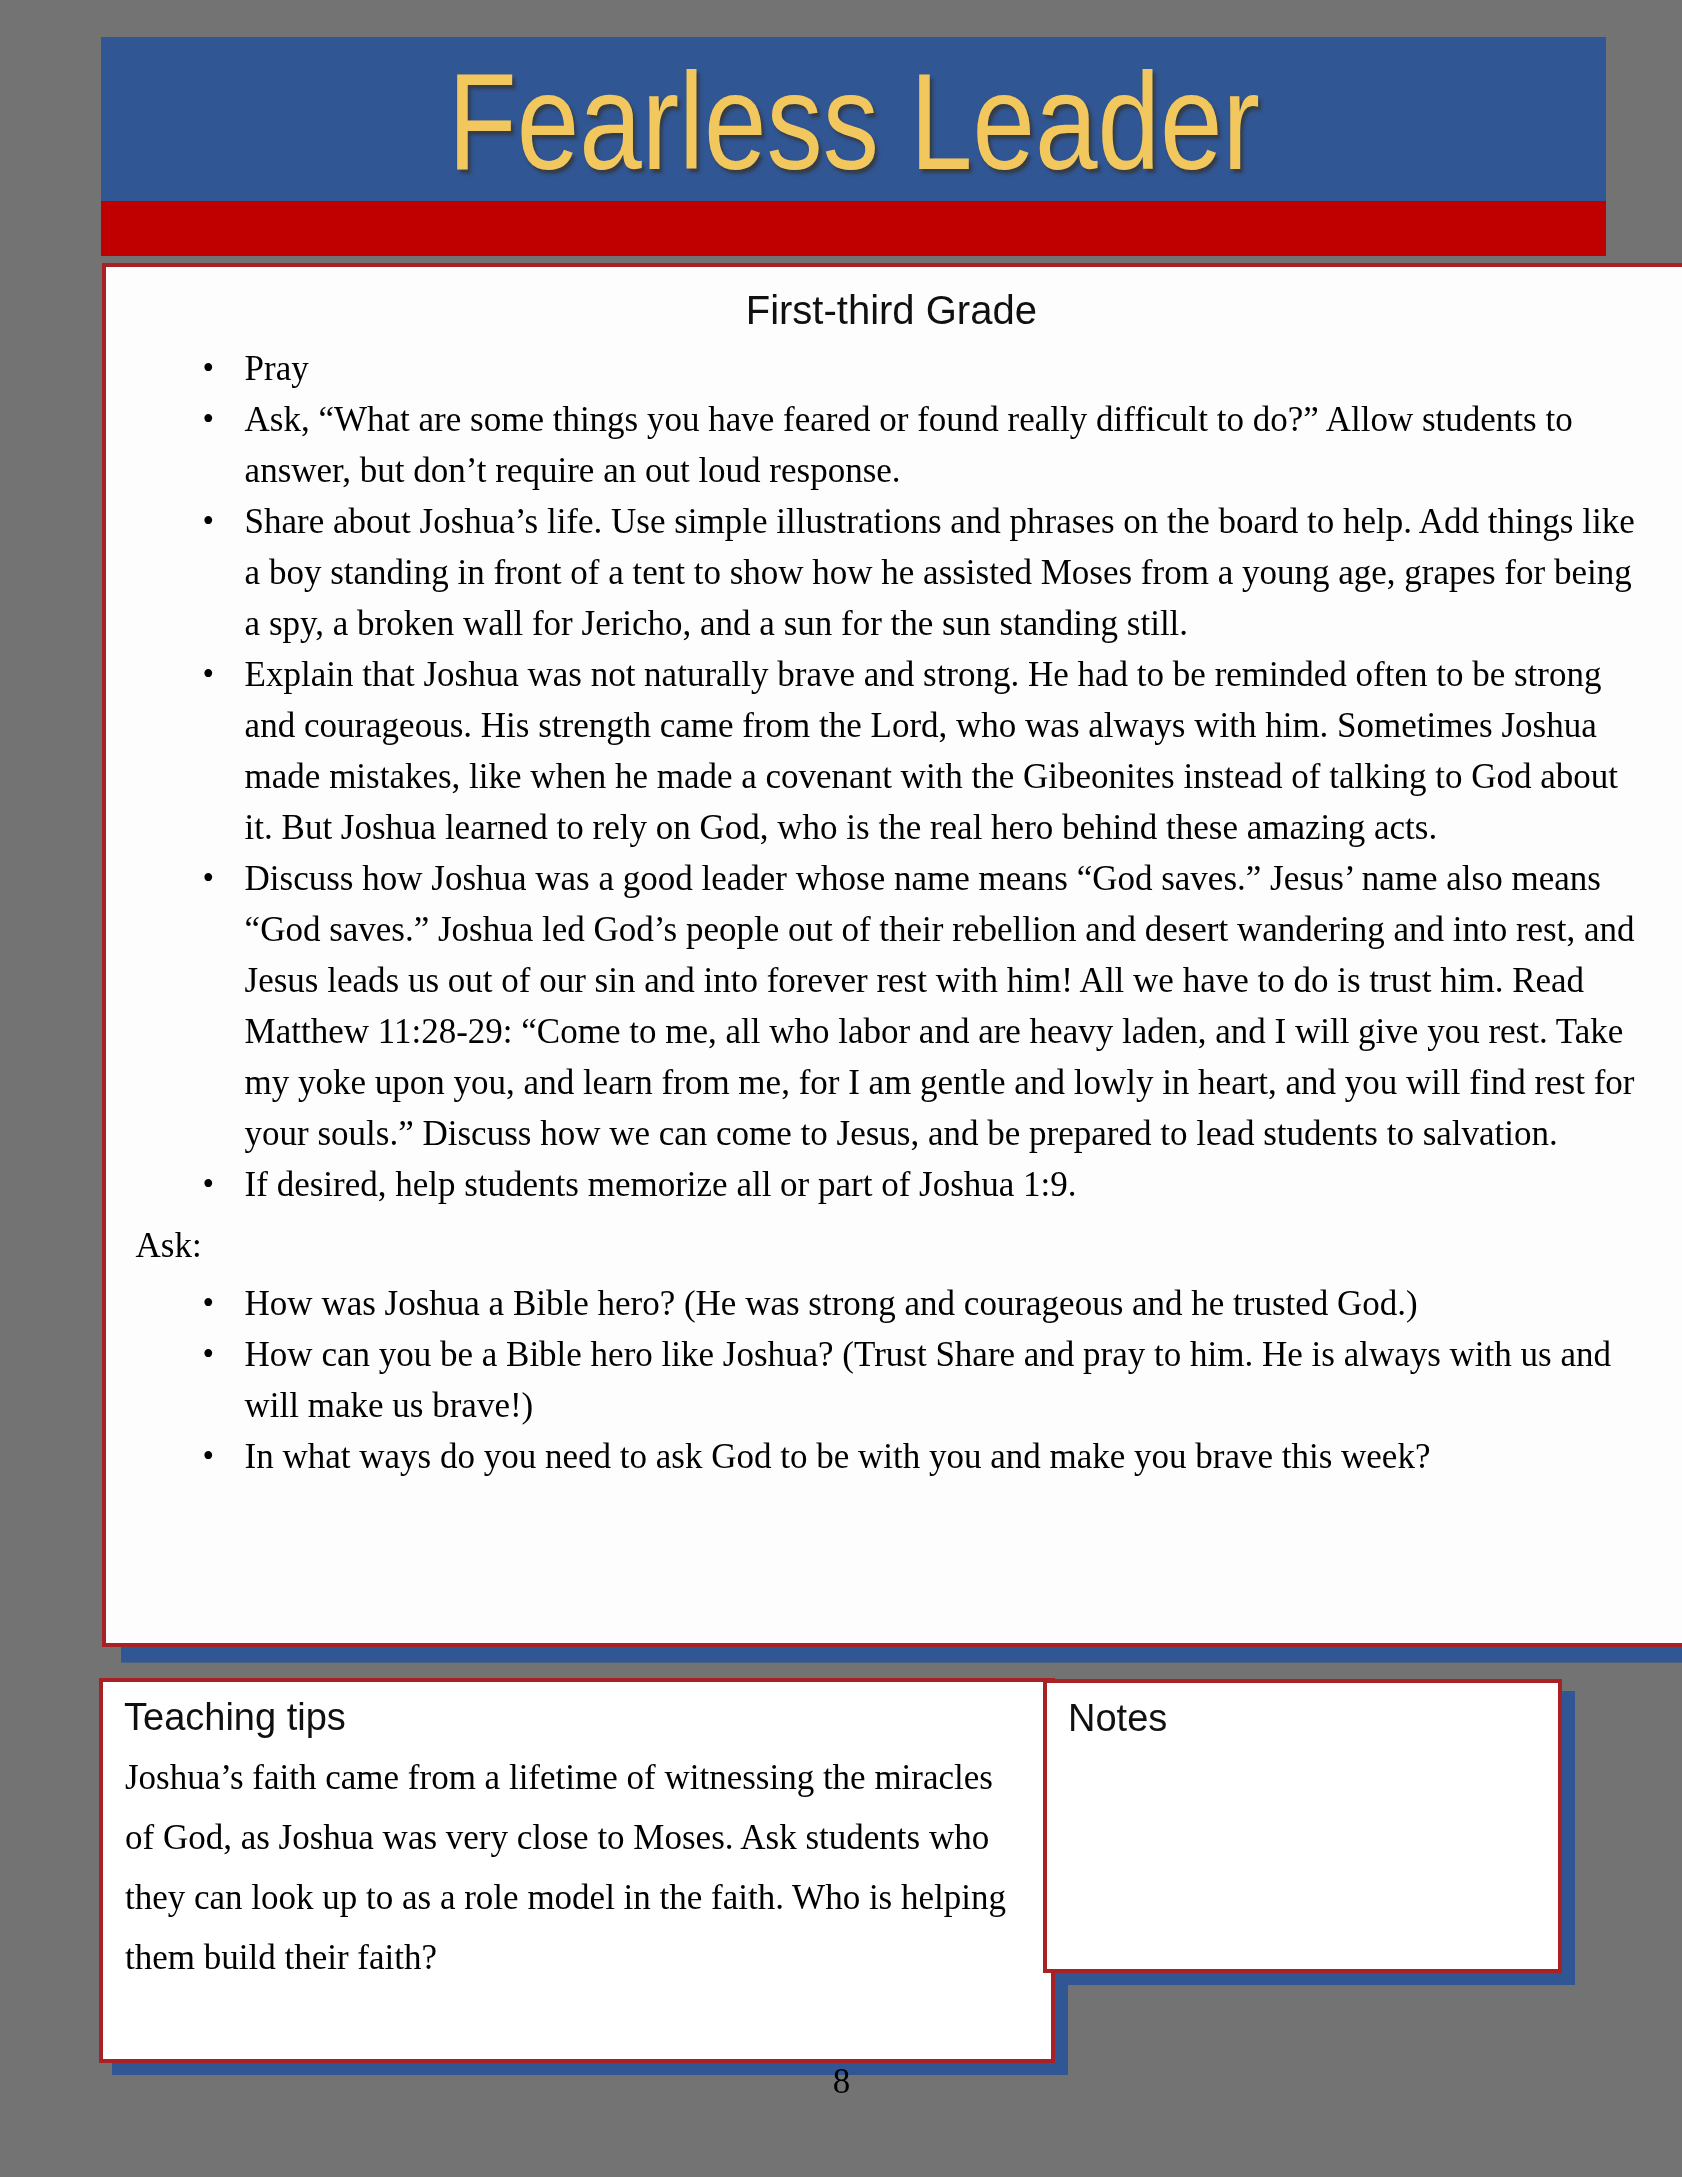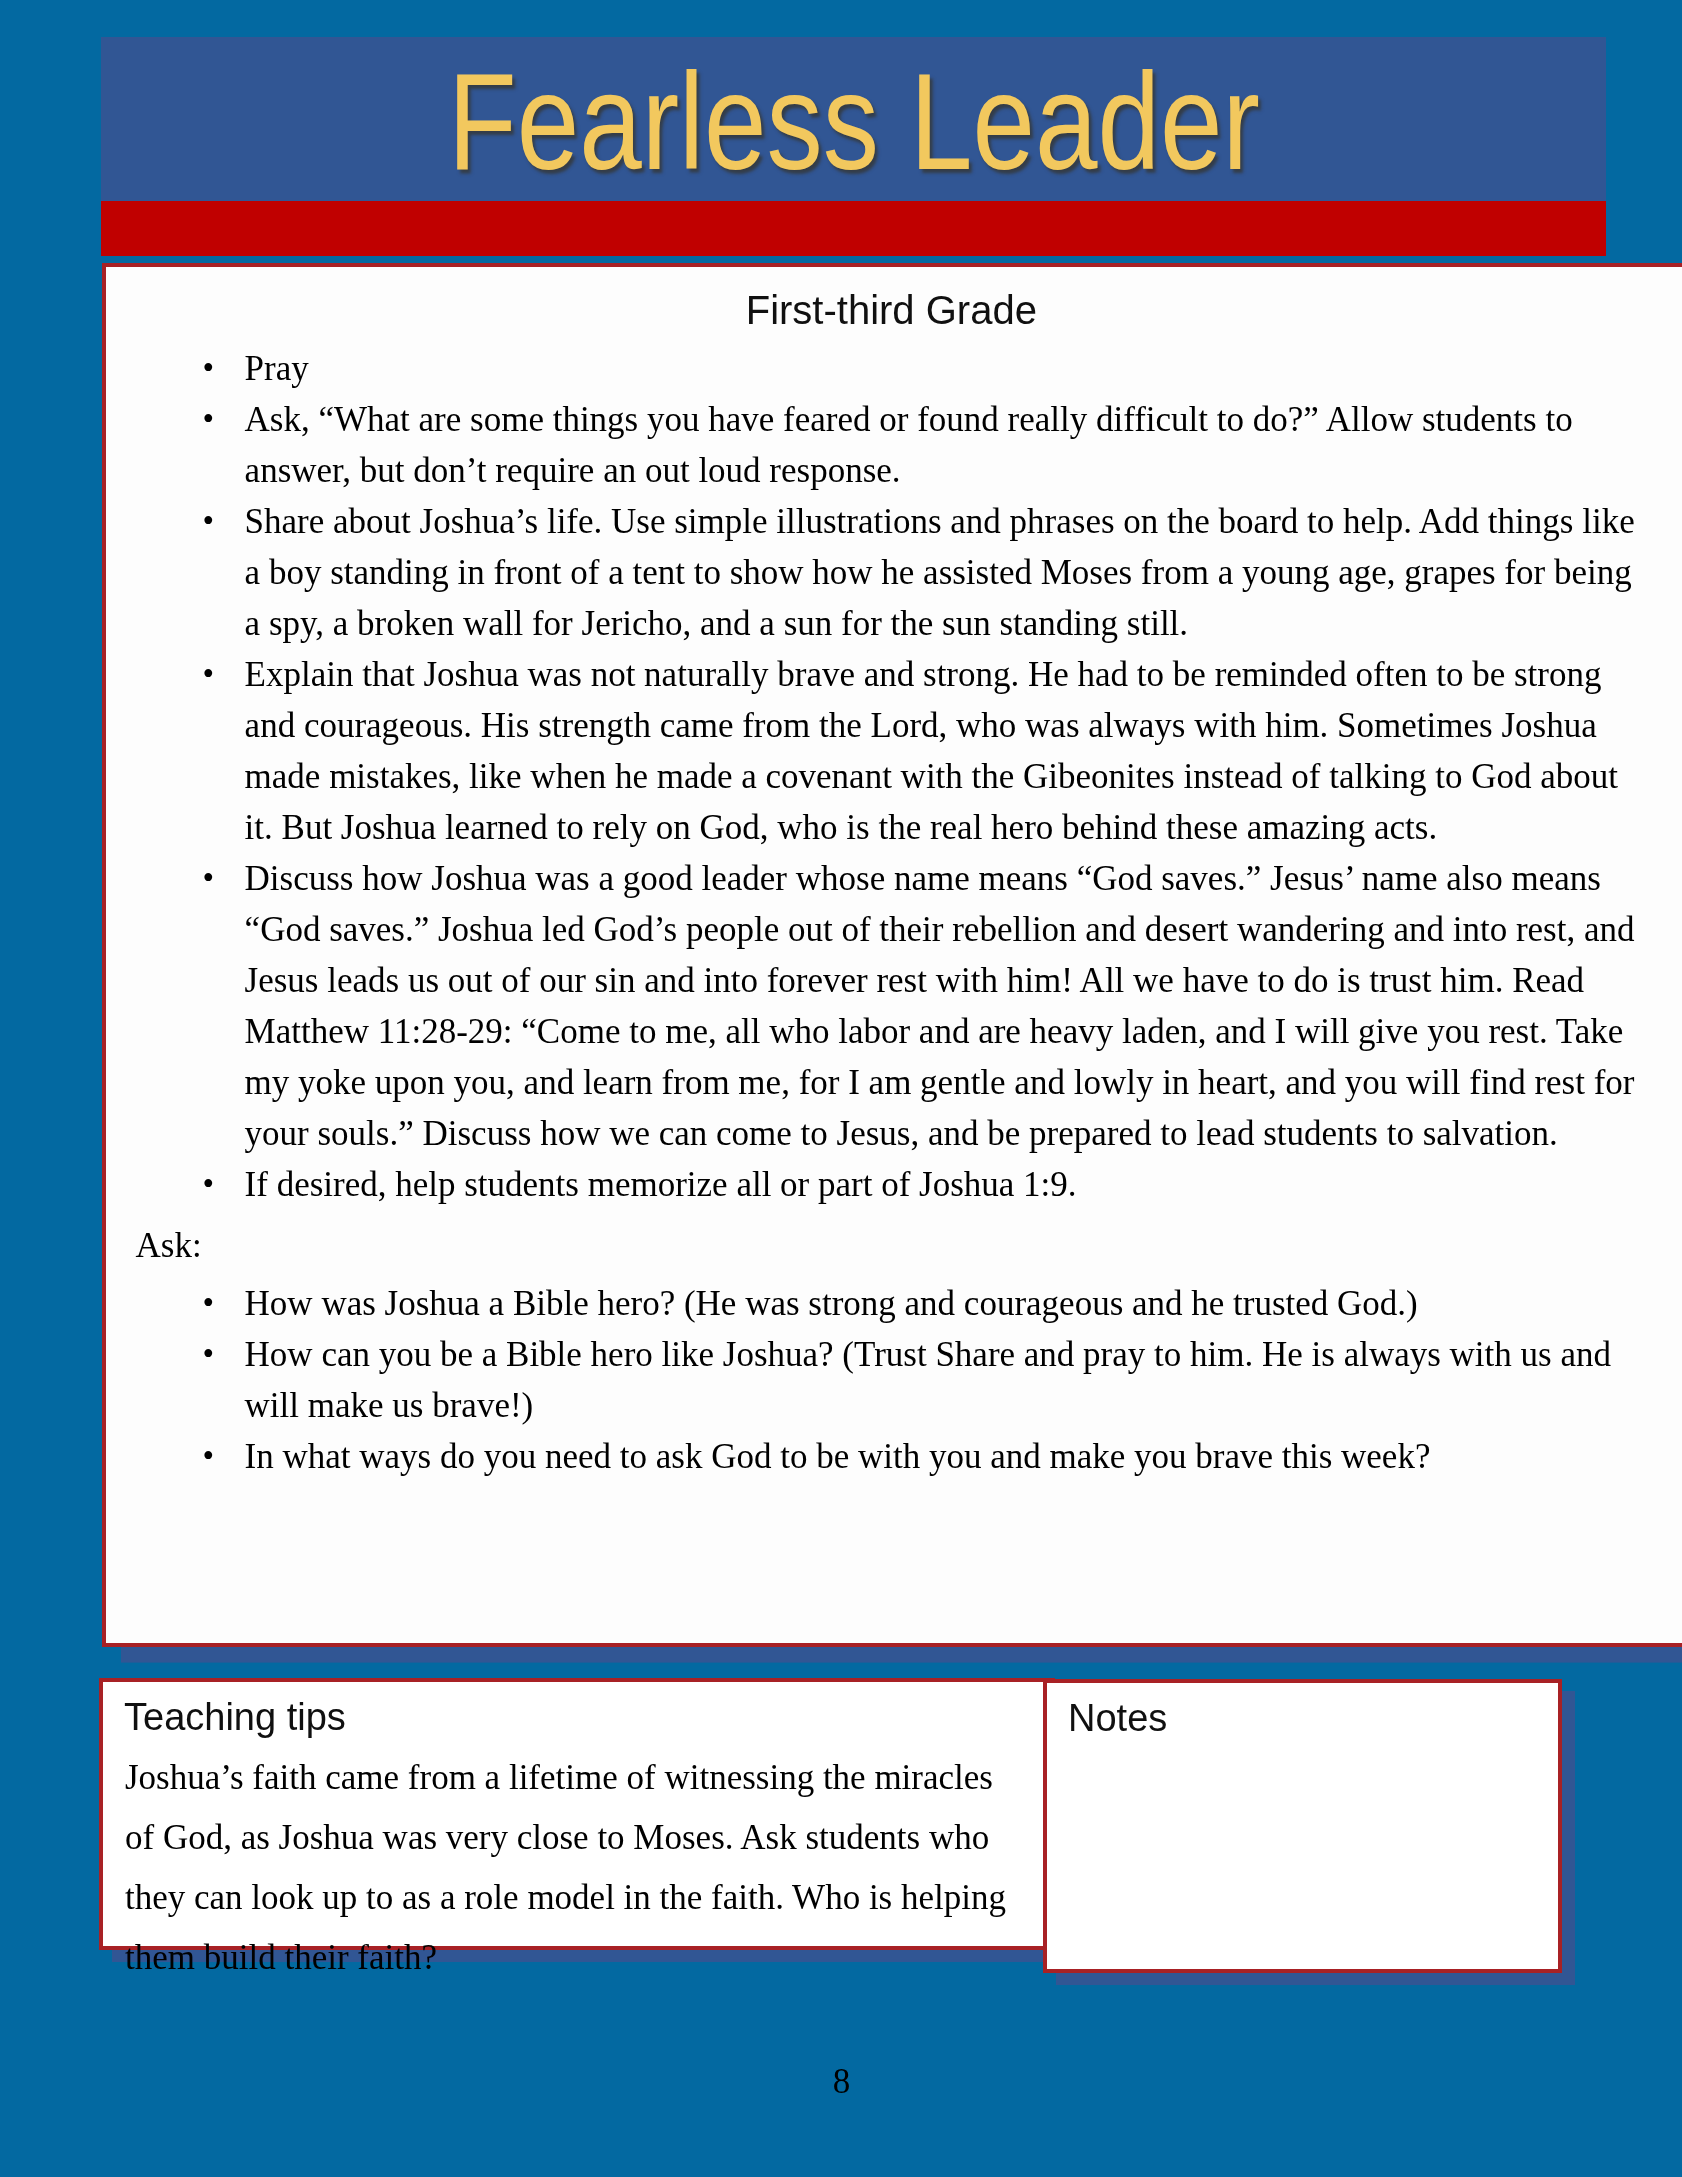--- a/index.html
+++ b/index.html
@@ -1,21 +1,21 @@
 <!DOCTYPE html>
 <html style="font-size:14px"><head>
 <meta charset="utf-8">
 <style>
   * { box-sizing: border-box; }
   html,body { margin:0; padding:0; background:#ffffff; }
   .page {
     position: relative;
     width: 1683px;
     height: 2177px;
-    background: #0369a1;
+    background: #737373;
     font-family: "Liberation Serif", serif;
     color: #000000;
     overflow: hidden;
   }
   .header-banner {
     position: absolute;
     left: 101px; top: 37px;
     width: 1505px; height: 164px;
     background: #315694;
     display: flex; align-items: center; justify-content: center;
@@ -83,21 +83,21 @@
     line-height: 51px;
     margin: 10px 0 0 14px;
   }
   .side-box {
     position: absolute;
     background: #ffffff;
     border: 4.3px solid #A82125;
     box-shadow: 13px 12px 0 0 #315694;
     padding: 8.6px 22.5px 0 21px;
   }
-  .tips-box { left: 99px; top: 1678px; width: 956px; height: 272px; }
+  .tips-box { left: 99px; top: 1678px; width: 956px; height: 385px; }
   .notes-box { left: 1043px; top: 1679px; width: 519px; height: 294px; }
   .box-heading {
     font-family: "Liberation Sans", sans-serif;
     font-weight: 400;
     font-size: 38px;
     line-height: 47px;
     margin: 3.5px 0 7px 0;
     color: #101010;
   }
   .tips-body {

